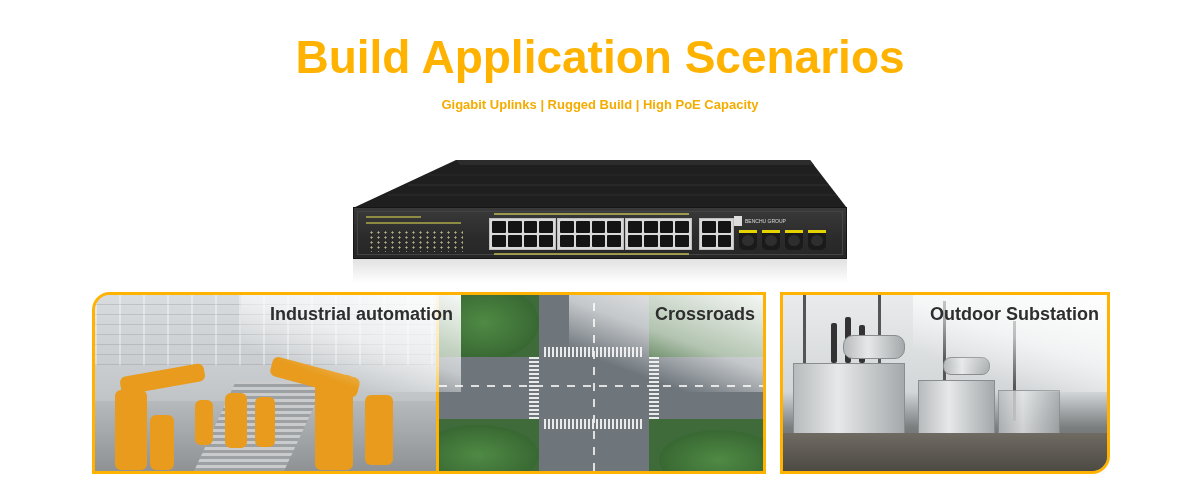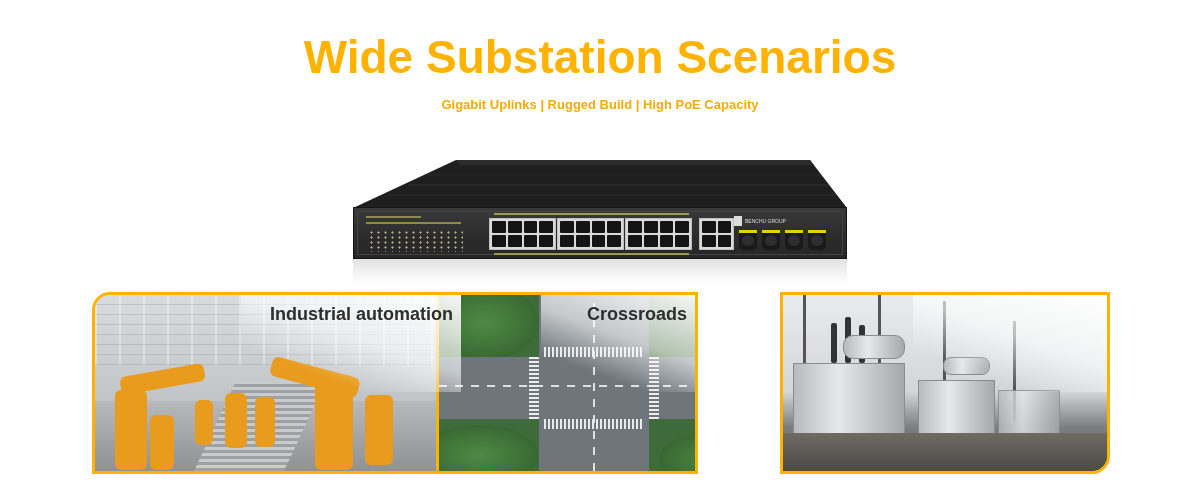--- a/index.html
+++ b/index.html
@@ -25,21 +25,21 @@
   .brand{position:absolute;left:380px;top:8px;display:flex;align-items:center;gap:3px;}
   .brand-logo{width:8px;height:10px;background:#ddd;}
   .brand-text{font-size:5px;color:#ddd;line-height:6px;}
   .portlbl{position:absolute;height:2px;background:#c9c45a;opacity:.7;}
 
   
   .card{position:absolute;top:292px;height:182px;border:3px solid #FFB300;box-sizing:border-box;overflow:hidden;background:#ccc;}
   .card-label{position:absolute;right:8px;top:9px;font-size:18px;font-weight:bold;color:#2e2e2e;z-index:3;}
   .card-fade{position:absolute;right:0;top:0;width:60%;height:55%;background:linear-gradient(200deg,rgba(255,255,255,0.95),rgba(255,255,255,0.6) 45%,rgba(255,255,255,0) 75%);z-index:2;}
   .c1{left:92px;width:372px;border-top-left-radius:18px;}
-  .c2{left:436px;width:262px;}
+  .c2{left:436px;width:330px;}
   .c3{left:780px;width:330px;border-bottom-right-radius:18px;}
 
   
   .s1{position:absolute;inset:0;background:linear-gradient(#d9dcdf,#c5c9cc 50%,#a9adb0);}
   .s1 .roof{position:absolute;left:0;right:0;top:0;height:70px;
     background:repeating-linear-gradient(90deg,rgba(255,255,255,.35) 0 2px,transparent 2px 24px),repeating-linear-gradient(0deg,rgba(120,120,120,.25) 0 1px,transparent 1px 10px);}
   .s1 .floor{position:absolute;left:0;right:0;bottom:0;height:70px;background:linear-gradient(#b7babd,#8f9295);}
   .s1 .conv{position:absolute;left:120px;bottom:0;width:90px;height:90px;background:repeating-linear-gradient(0deg,#9ea1a4 0 3px,#c9cbcd 3px 6px);transform:skewX(-25deg);}
   .arm{position:absolute;background:#E89B1C;border-radius:6px;}
   
@@ -53,21 +53,21 @@
   
   .s3{position:absolute;inset:0;background:linear-gradient(#e9ebec,#d3d6d8 55%,#7c7f80 75%,#555 100%);}
   .tower{position:absolute;bottom:50px;width:3px;background:#555;}
   .xfmr{position:absolute;background:linear-gradient(90deg,#b8bbbd,#e6e8e9 40%,#a5a9ab);border:1px solid #8a8d8f;}
   .bushing{position:absolute;width:6px;background:#333;border-radius:2px;}
   .ground{position:absolute;left:0;right:0;bottom:0;height:38px;background:linear-gradient(#6f6b63,#4d4a44);}
 </style>
 </head>
 <body>
 
-<div class="title">Wide Substation Scenarios</div>
+<div class="title">Build Application Scenarios</div>
 <div class="subtitle">Gigabit Uplinks | Rugged Build | High PoE Capacity</div>
 
 <div class="switch">
   <svg class="sw-top" width="505" height="56">
     <polygon points="5,53 108,5 462,5 499,53" fill="#1f1f1f"></polygon>
     <polygon points="108,5 462,5 466,10 112,10" fill="#2c2c2c"></polygon>
     <line x1="60" y1="30" x2="480" y2="30" stroke="#333" stroke-width="1"></line>
     <line x1="40" y1="40" x2="488" y2="40" stroke="#2f2f2f" stroke-width="1"></line>
     <line x1="80" y1="20" x2="472" y2="20" stroke="#2a2a2a" stroke-width="1"></line>
     <polygon points="5,53 499,53 499,56 5,56" fill="#444"></polygon>
@@ -180,13 +180,14 @@
     <div class="bushing" style="left:62px;top:22px;height:46px;"></div>
     <div class="bushing" style="left:76px;top:30px;height:38px;"></div>
     <div class="xfmr" style="left:10px;top:68px;width:110px;height:78px;"></div>
     <div class="xfmr" style="left:60px;top:40px;width:60px;height:22px;border-radius:10px;"></div>
     <div class="xfmr" style="left:135px;top:85px;width:75px;height:58px;"></div>
     <div class="xfmr" style="left:160px;top:62px;width:45px;height:16px;border-radius:8px;"></div>
     <div class="xfmr" style="left:215px;top:95px;width:60px;height:45px;opacity:.8;"></div>
     <div class="ground"></div>
   </div>
   <div class="card-fade"></div>
+  <div class="card-label">Outdoor Substation</div>
 </div>
 
 </body></html>

